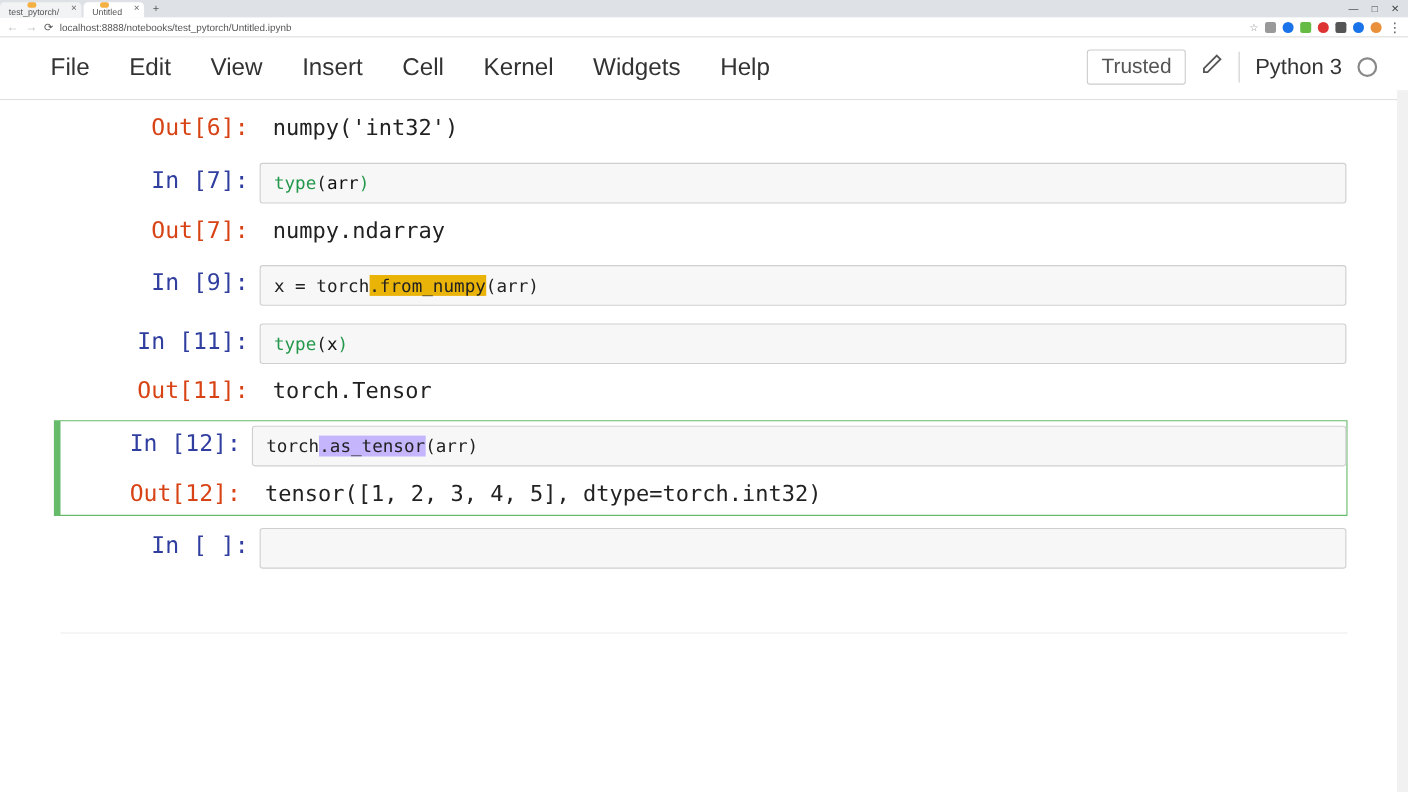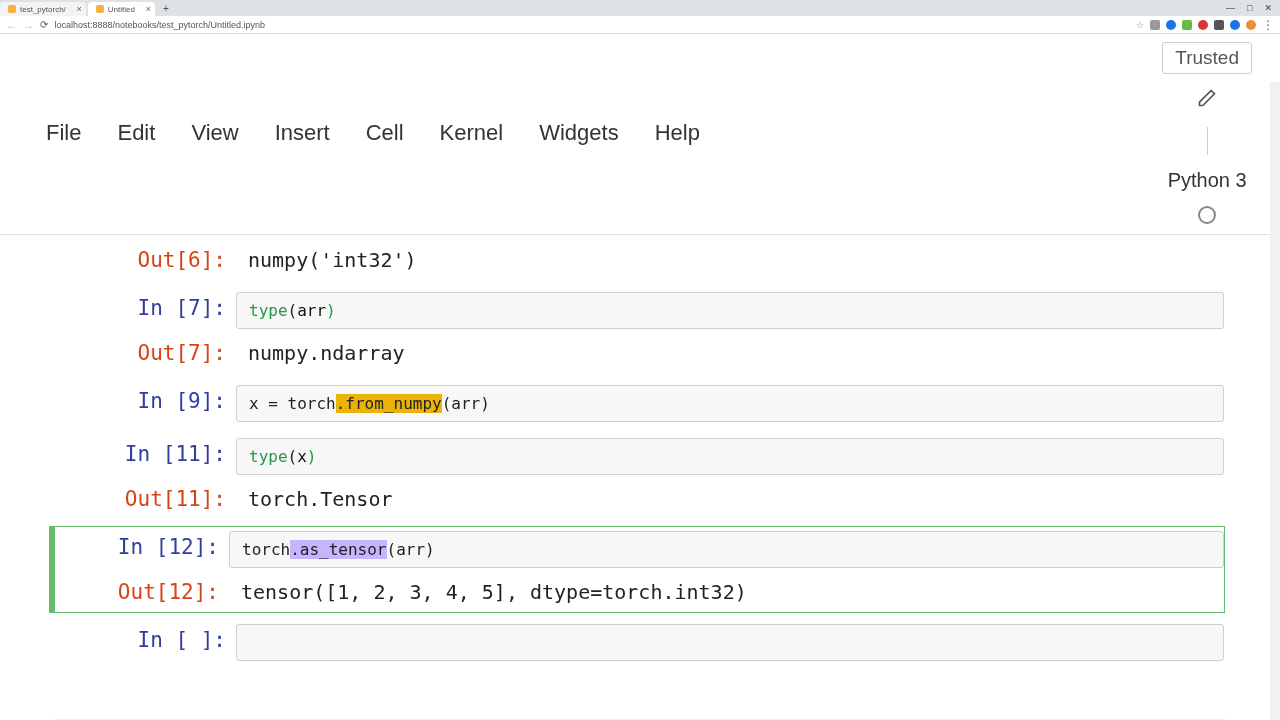--- a/index.html
+++ b/index.html
@@ -26,20 +26,21 @@
     background: #f1f3f4;
     height: 14px;
     padding: 0 20px 0 8px;
     font-size: 8px;
     display: flex;
     align-items: center;
     border-radius: 4px 4px 0 0;
     margin-right: 2px;
     position: relative;
     color: #555;
+    flex-direction: column;
   }
   .tab.active { background: #fff; }
   .tab-close {
     position: absolute;
     right: 4px;
     font-size: 9px;
     color: #666;
   }
   .tab-fav {
     width: 8px; height: 8px;
@@ -98,21 +99,20 @@
     font-size: 22px;
     color: #333;
     padding: 6px 18px;
     cursor: pointer;
   }
   .menubar-right {
     margin-left: auto;
     display: flex;
     align-items: center;
     gap: 14px;
-    flex-direction: column;
   }
   .trusted-btn {
     border: 1px solid #ccc;
     border-radius: 3px;
     padding: 4px 12px;
     font-size: 19px;
     color: #555;
   }
   .edit-icon {
     font-size: 20px;

